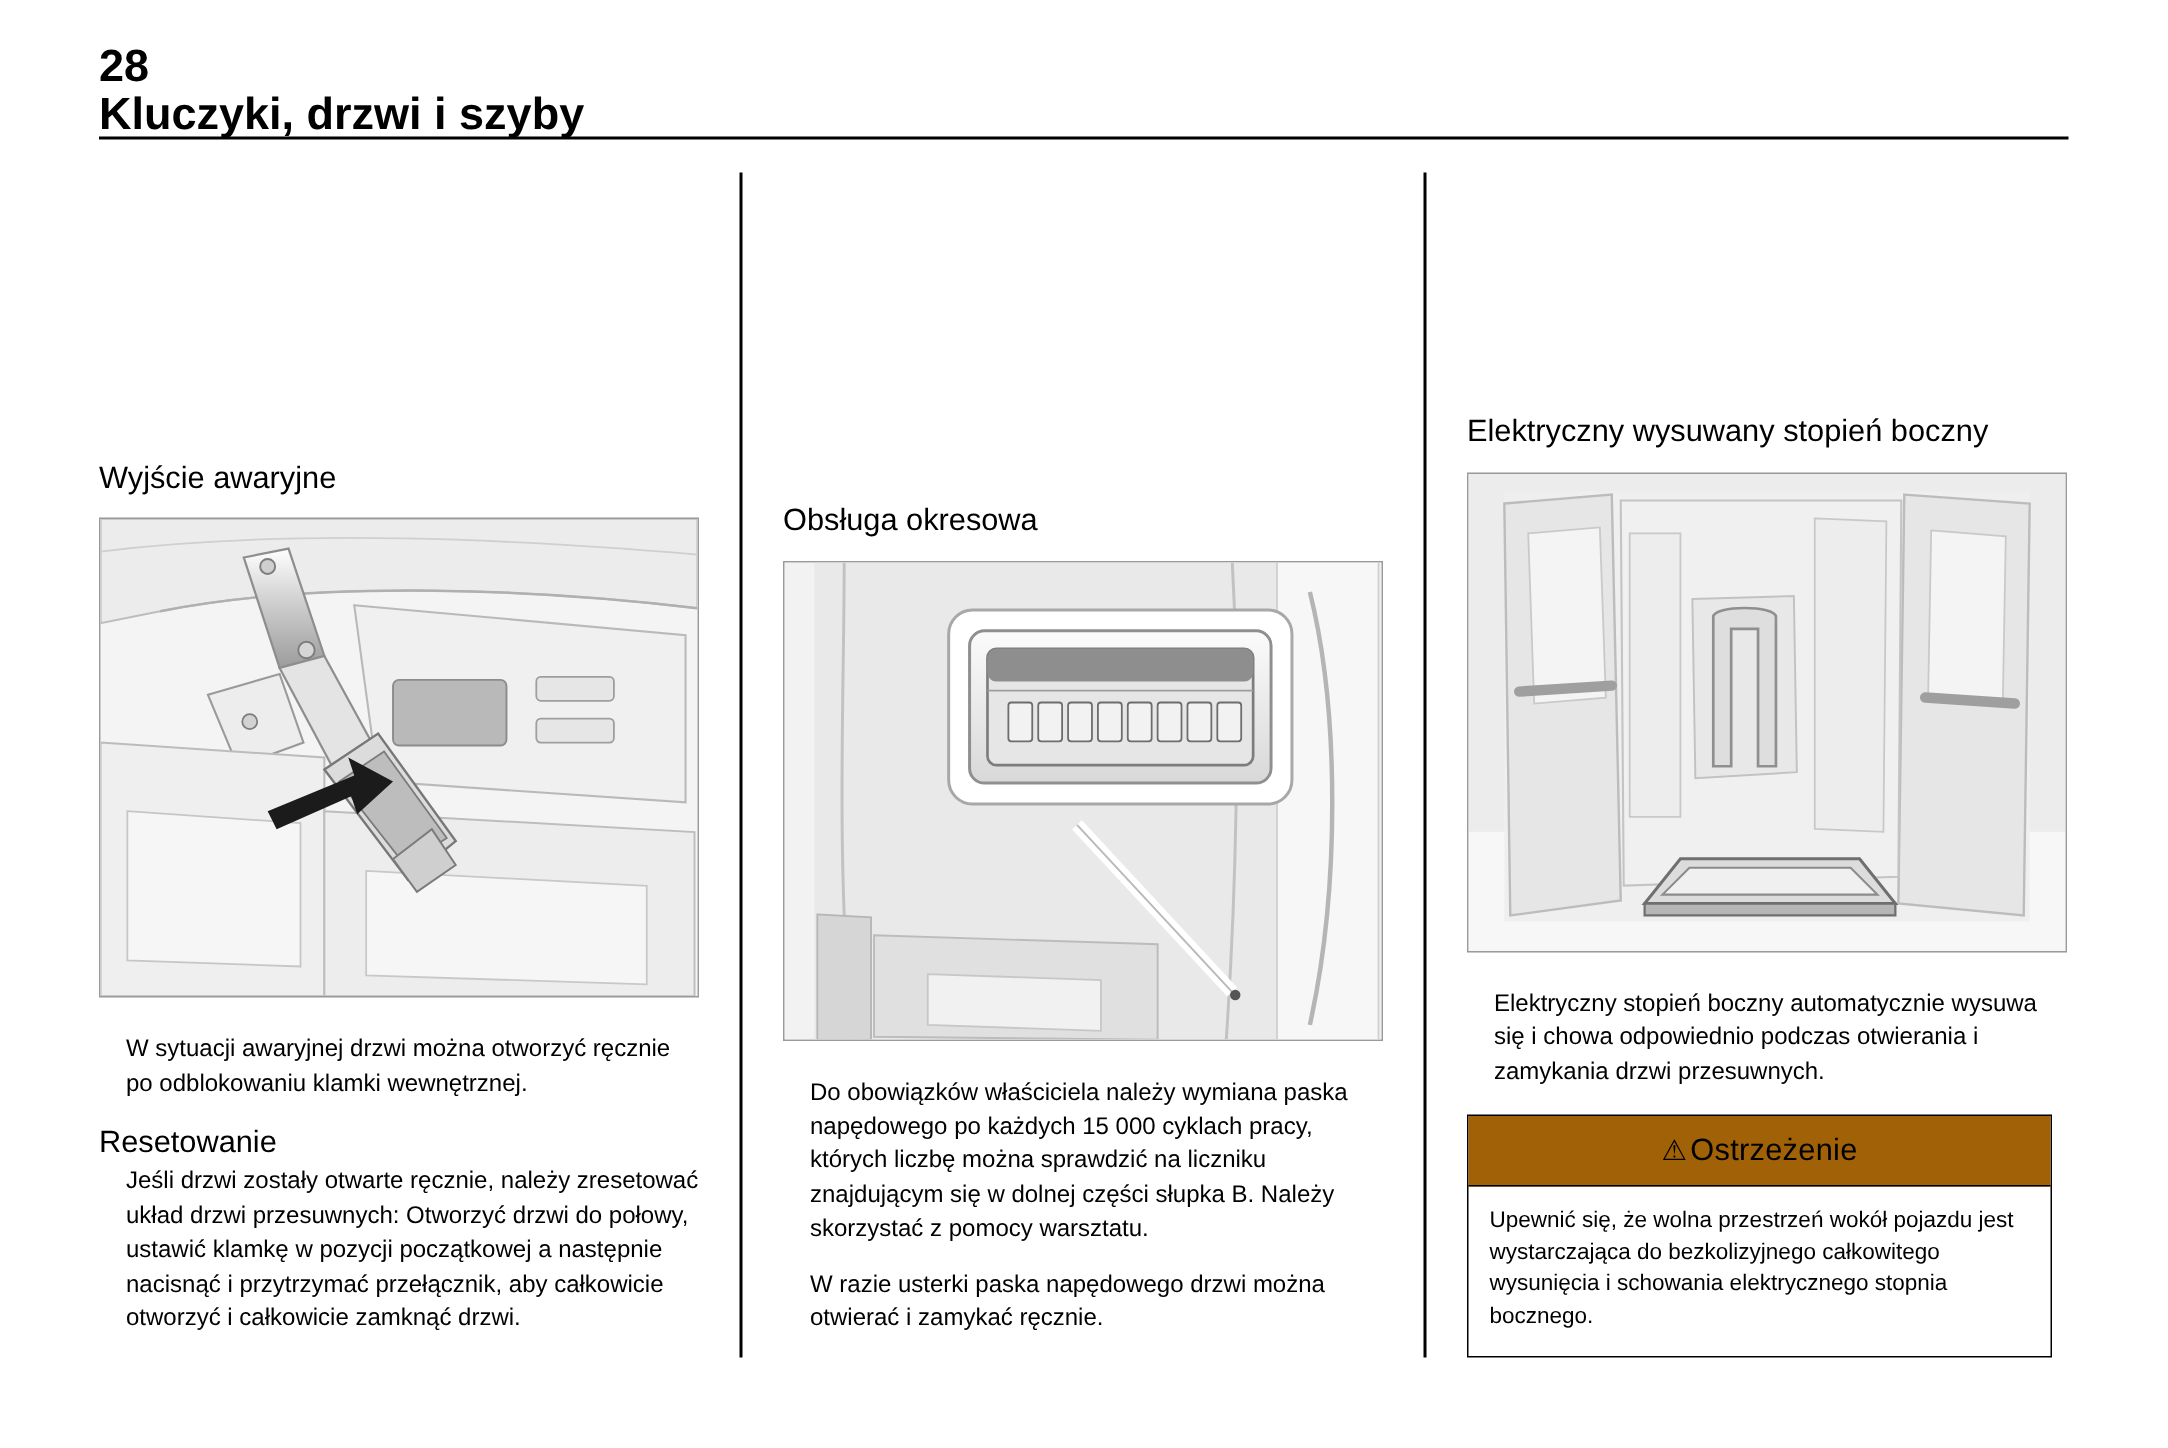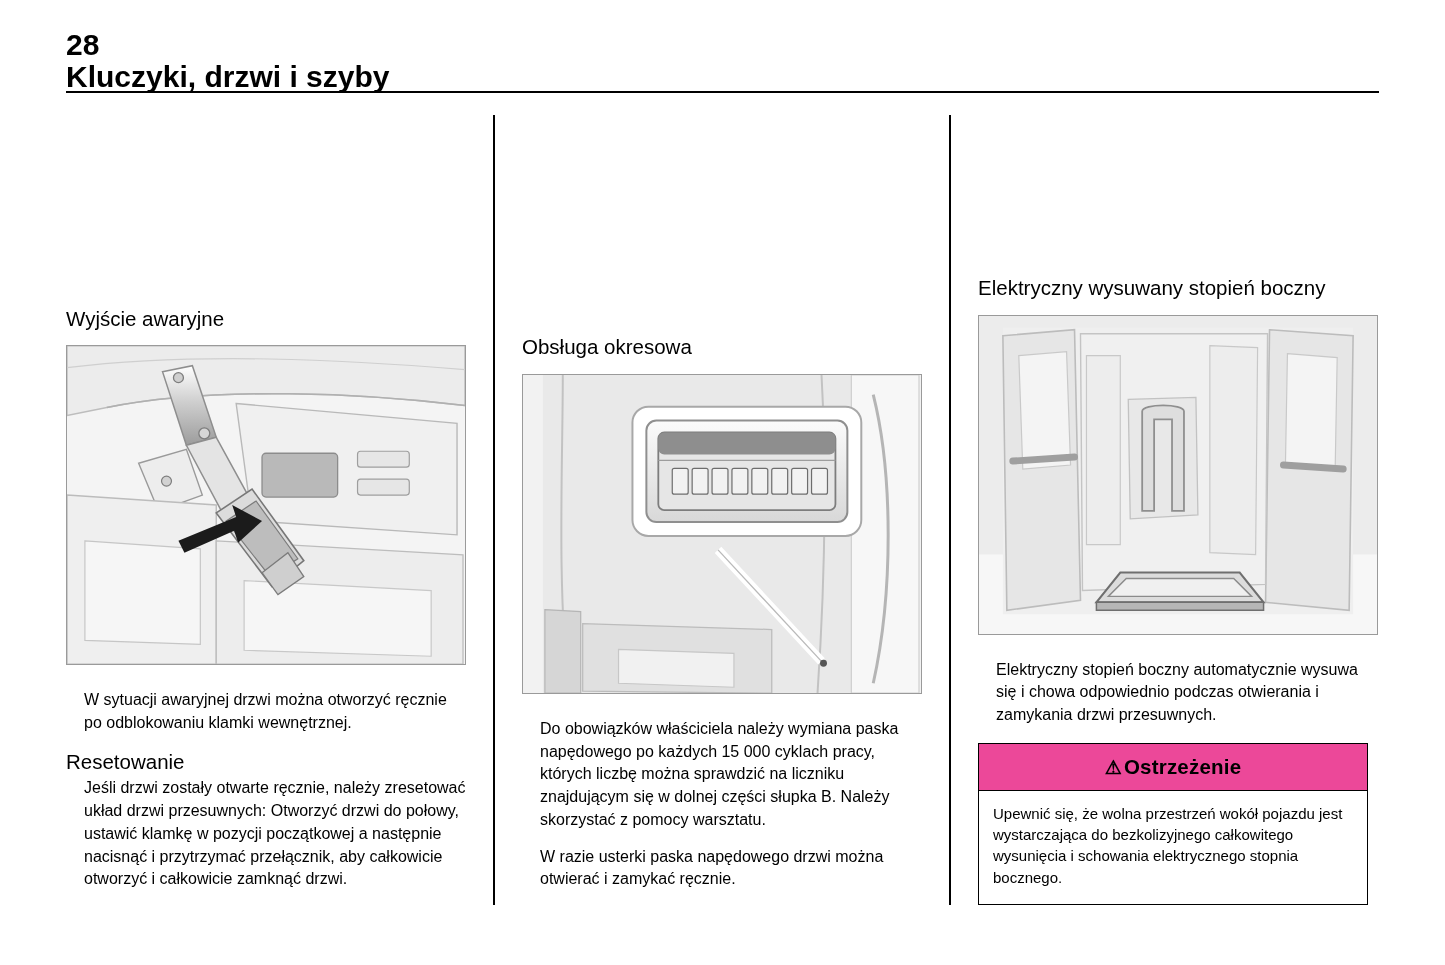--- a/index.html
+++ b/index.html
@@ -109,26 +109,26 @@
   }
   .figure svg { display: block; width: 100%; height: 100%; }
   
   .warning-box {
     border: 1.5px solid #000;
     width: 390px;
     box-sizing: border-box;
     margin-top: 16px;
   }
   .warning-head {
-    background: #ec4899;
+    background: #a16207;
     border-bottom: 1.5px solid #000;
     text-align: center;
     font-size: 20.5px;
     padding: 11px 0 11px 0;
-    font-weight: bold;
+    font-weight: normal;
     letter-spacing: 0.2px;
   }
   .warning-head .warn-glyph {
     font-size: 19px;
     margin-right: 2px;
   }
   .warning-body {
     font-size: 15px;
     line-height: 1.42;
     padding: 12px 14px 16px 14px;

